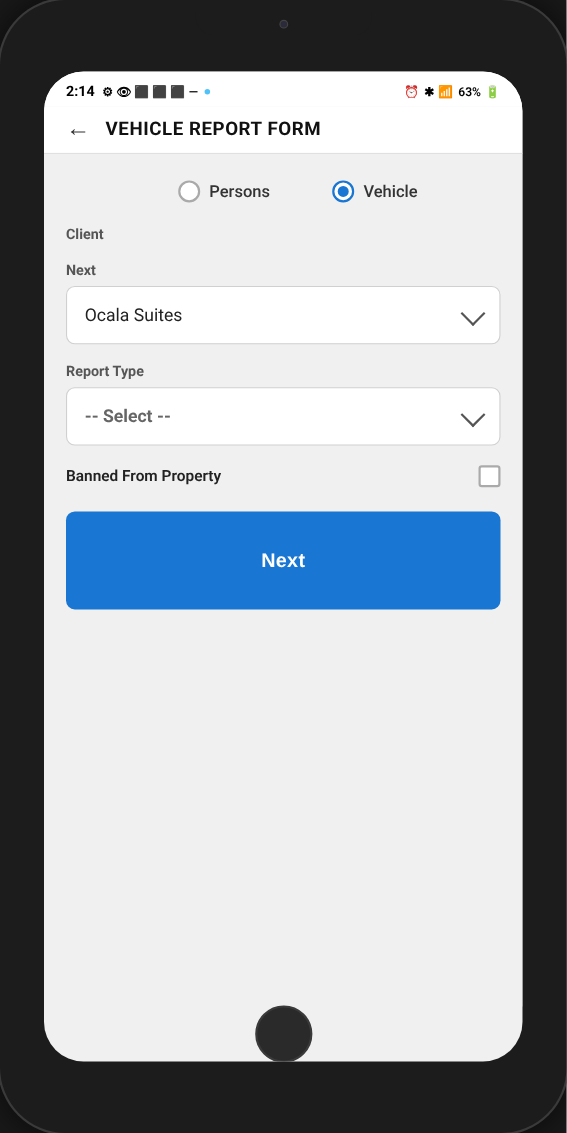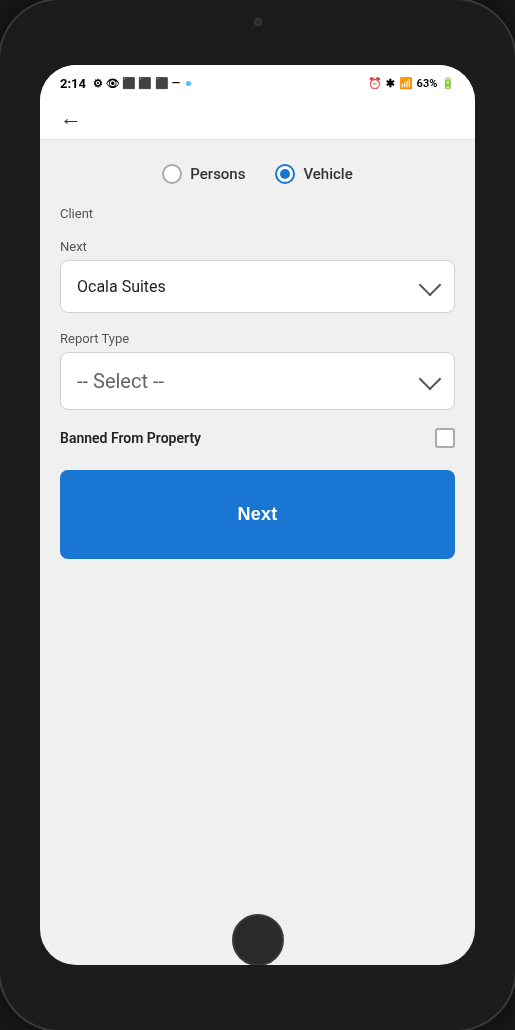--- a/index.html
+++ b/index.html
@@ -145,20 +145,21 @@
       gap: 30px;
       margin-bottom: 22px;
       margin-top: 4px;
     }
 
     .radio-option {
       display: flex;
       align-items: center;
       gap: 8px;
       cursor: pointer;
+      margin-left: 27px;
     }
 
     .radio-circle {
       width: 20px;
       height: 20px;
       border-radius: 50%;
       border: 2px solid #aaa;
       display: flex;
       align-items: center;
       justify-content: center;
@@ -183,43 +184,44 @@
     }
 
     .field-group {
       margin-bottom: 18px;
     }
 
     .field-label {
       font-size: 13px;
       color: #555;
       margin-bottom: 6px;
-      font-weight: 400;
+      font-weight: 700;
     }
 
     .dropdown-field {
       background: #fff;
       border: 1.5px solid #d0d0d0;
       border-radius: 8px;
       padding: 16px 16px;
       display: flex;
       justify-content: space-between;
       align-items: center;
       cursor: pointer;
     }
 
     .dropdown-value {
       font-size: 16px;
       color: #222;
       font-weight: 400;
     }
 
     .dropdown-placeholder {
-      font-size: 20px;
+      font-size: 16px;
       color: #666;
+      font-weight: bold;
     }
 
     .chevron-down {
       width: 16px;
       height: 16px;
       border-right: 2px solid #555;
       border-bottom: 2px solid #555;
       transform: rotate(45deg);
       margin-top: -4px;
     }
@@ -306,20 +308,21 @@
         <span>⏰</span>
         <span>✱</span>
         <span>📶</span>
         <span class="battery-text">63%</span>
         <span>🔋</span>
       </div>
     </div>
 
     <div class="nav-bar">
       <span class="back-arrow">←</span>
+      <span class="nav-title">VEHICLE REPORT FORM</span>
     </div>
 
     <div class="screen-content">
 
       
       <div class="radio-group">
         <div class="radio-option">
           <div class="radio-circle">
           </div>
           <span class="radio-label">Persons</span>

